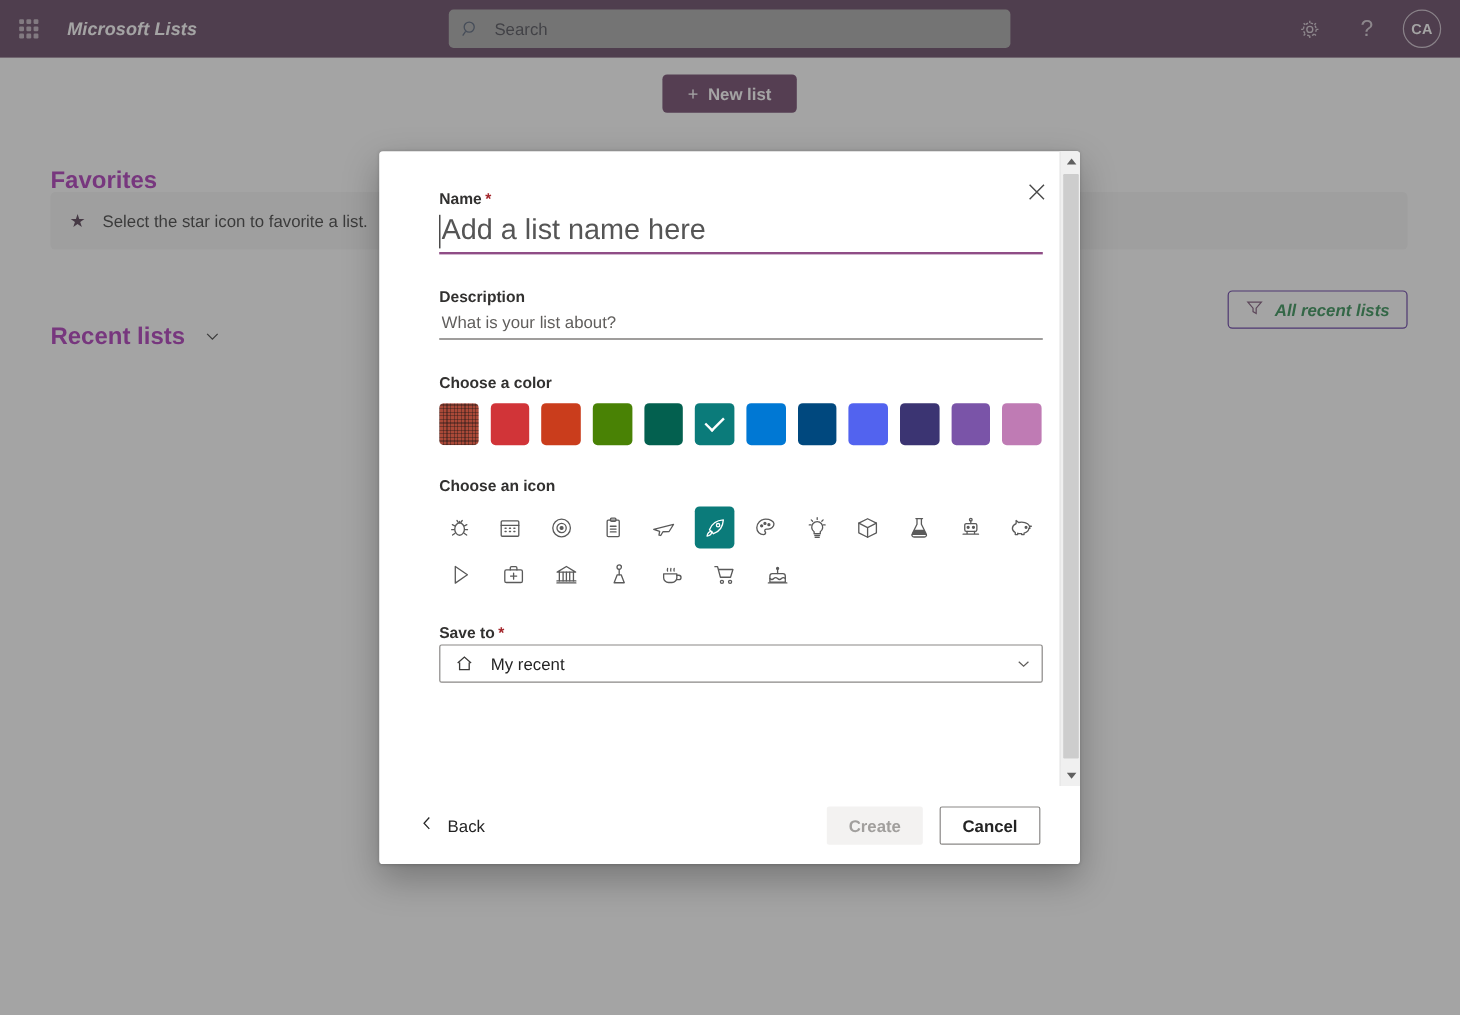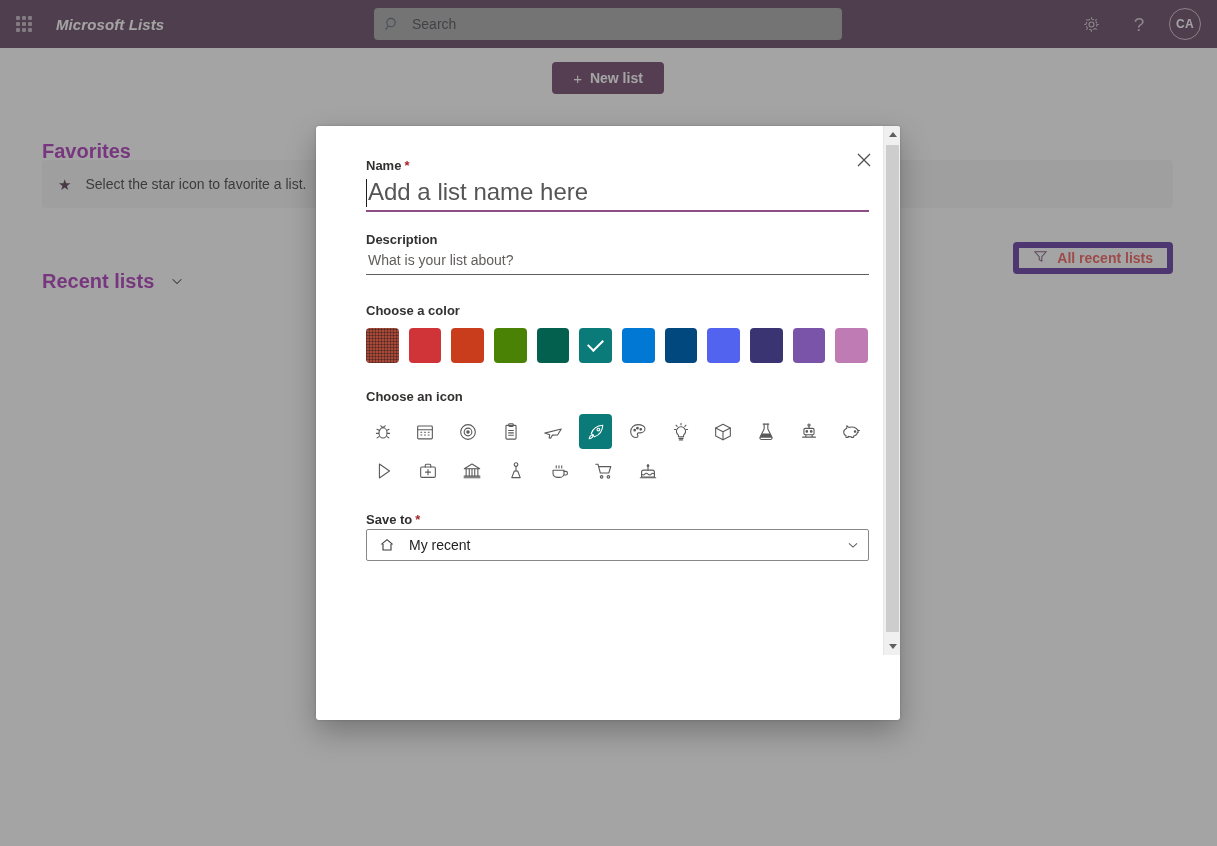--- a/index.html
+++ b/index.html
@@ -102,25 +102,25 @@
     position: absolute; left: 42px; top: 112px;
     width: 1131px; height: 48px;
     background: #f5f5f5; border-radius: 4px;
     display: flex; align-items: center; padding-left: 16px; gap: 14px;
     font-size: 14px; color: #242424;
   }
   #fav-empty .star { color: #3b2139; font-size: 15px; line-height: 1; }
   #all-recent-btn {
     position: absolute; right: 44px; top: 194px;
     height: 32px; padding: 0 14px;
-    border: 6px solid #4c1d95; border-radius: 4px;
-    background: #ffffff; color: #ef4444;
+    border: 1px solid #4c1d95; border-radius: 4px;
+    background: #ffffff; color: #15803d;
     font-family: "Liberation Sans", sans-serif;
     font-size: 14px; font-weight: 600;
-    display: flex; align-items: center; gap: 9px; cursor: pointer;
+    display: flex; align-items: center; gap: 9px; cursor: pointer; font-style: italic;
   }
 
   
   #overlay {
     position: absolute; top: 0; left: 0;
     width: 1217px; height: 846px;
     background: rgba(80,80,80,0.52);
     z-index: 10;
   }
 
@@ -162,21 +162,21 @@
     padding: 3px 0 6px 2px;
     color: #242424;
   }
   #name-input {
     font-size: 24px;
     border-bottom: 2px solid #8f4d86;
     padding-bottom: 4px;
     caret-color: #242424;
   }
   #name-input::placeholder { color: #555555; opacity: 1; }
-  #name-field-wrap { position: relative; margin-bottom: 20px; }
+  #name-field-wrap { position: relative; margin-bottom: 28px; }
   #name-caret {
     position: absolute; left: 0px; top: 4px;
     width: 1px; height: 28px; background: #201f1e;
   }
   #desc-input { font-size: 14px; margin-bottom: 0; }
   #desc-input::placeholder { color: #605e5c; opacity: 1; }
   #desc-field-wrap { margin-bottom: 28px; }
 
   .group-label {
     font-size: 13px; font-weight: 600; color: #323130;
@@ -560,13 +560,27 @@
   <div id="dialog-scrollbar">
     <div class="sb-arrow">
         <div class="tri up"></div>
       </div>
     <div id="sb-thumb"></div>
     <div class="sb-arrow down">
         <div class="tri down"></div>
       </div>
   </div>
 
+  <div id="dialog-footer">
+    <button id="back-btn">
+      <span>
+        <svg width="14" height="14" viewBox="0 0 16 16" fill="none" aria-hidden="true">
+          <path d="M10 2.6L5 8l5 5.4" stroke="#242424" stroke-width="1.2" fill="none"></path>
+        </svg>
+      </span>
+      <span>Back</span>
+    </button>
+    <div class="footer-right">
+      <button id="create-btn" disabled="">Create</button>
+      <button id="cancel-btn">Cancel</button>
+    </div>
+  </div>
 </div>
 
 </body></html>

